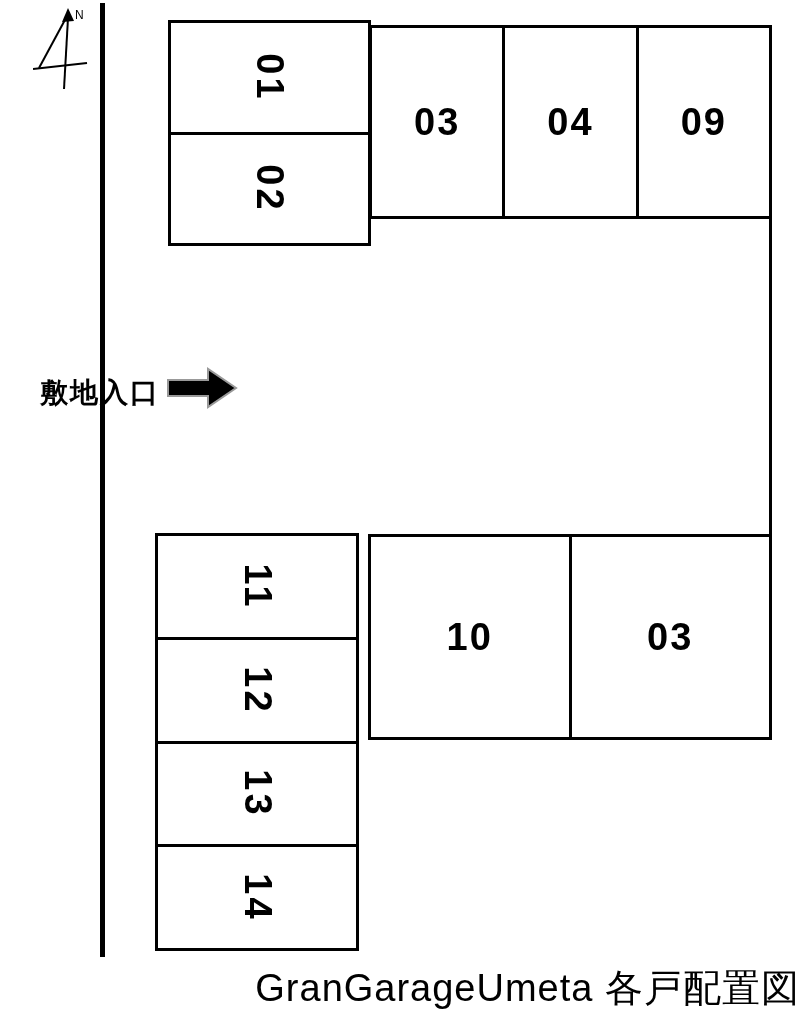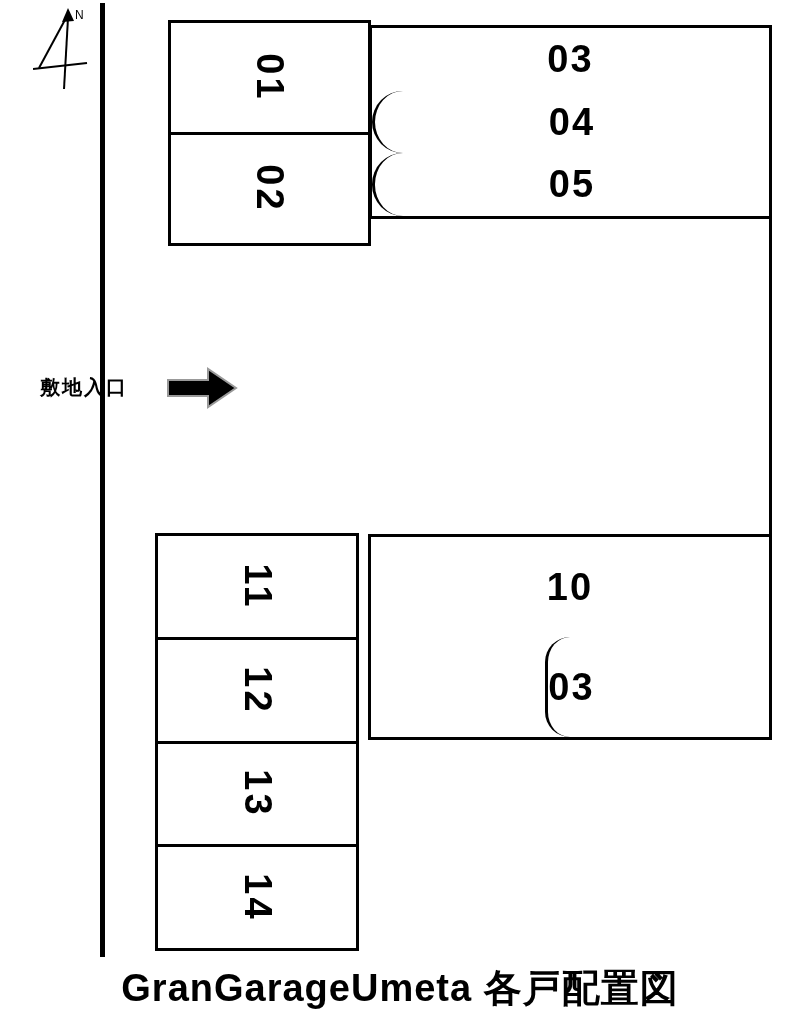--- a/index.html
+++ b/index.html
@@ -7,45 +7,45 @@
   .canvas {
     position:relative; width:800px; height:1029px; background:#fff;
     overflow:hidden; color:#000;
   }
   .road {
     position:absolute; left:100px; top:3px; width:5px; height:954px;
     background:#000;
   }
   .north-svg { position:absolute; left:33px; top:6px; }
   .block { position:absolute; border:3px solid #000; display:flex; background:#fff; }
-  .cols { flex-direction:column; }
+  .cols { flex-direction:row; }
   .rows { flex-direction:column; }
   .stall {
     flex:1; display:flex; align-items:center; justify-content:center;
     font-weight:bold; font-size:38px; letter-spacing:2px; color:#000;
   }
-  .cols > .stall + .stall { border-left:3px solid #000;border-radius:31px; }
+  .cols > .stall + .stall { border-left:3px solid #000; }
   .rows > .stall + .stall { border-top:3px solid #000; }
   .rot { display:inline-block; transform:rotate(90deg); letter-spacing:3px; }
   .block-a { left:168px; top:20px;  width:203px; height:226px; }
   .block-b { left:369px; top:25px;  width:403px; height:194px; }
-  .block-c { left:368px; top:534px; width:404px; height:206px;align-items:center; }
+  .block-c { left:368px; top:534px; width:404px; height:206px; }
   .block-d { left:155px; top:533px; width:204px; height:418px; }
   .boundary-line {
     position:absolute; left:769px; top:219px; width:3px; height:315px;
     background:#000;
   }
   .entrance-label {
     position:absolute; left:40px; top:374px;
-    font-size:20px; font-weight:bold; letter-spacing:2px;
+    font-size:28px; font-weight:bold; letter-spacing:2px;
   }
   .entrance-arrow { position:absolute; left:166px; top:366px; }
   .diagram-title {
     position:absolute; left:0; top:963px; width:100%;
-    text-align:center; font-size:38px; font-weight:bold; letter-spacing:1px;
+    text-align:right; font-size:38px; font-weight:normal; letter-spacing:1px;
   }
 </style>
 </head>
 <body>
 
 <div class="canvas">
 
   <svg class="north-svg" width="58" height="86" viewBox="0 0 58 86">
     <text x="42" y="13" font-size="12" fill="#000">N</text>
     <line x1="31" y1="83" x2="35" y2="12" stroke="#000" stroke-width="2"></line>
@@ -66,21 +66,21 @@
   </div>
 
   <div class="block cols block-b">
     <div class="stall">
       <span>03</span>
     </div>
     <div class="stall">
       <span>04</span>
     </div>
     <div class="stall">
-      <span>05</span>
+      <span>09</span>
     </div>
   </div>
 
   <div class="boundary-line"></div>
 
   <span class="entrance-label">敷地入口</span>
   <svg class="entrance-arrow" width="74" height="46" viewBox="0 0 74 46">
     <polygon points="2,14 42,14 42,3 70,22 42,41 42,30 2,30" fill="#000" stroke="#999" stroke-width="2"></polygon>
   </svg>
 

